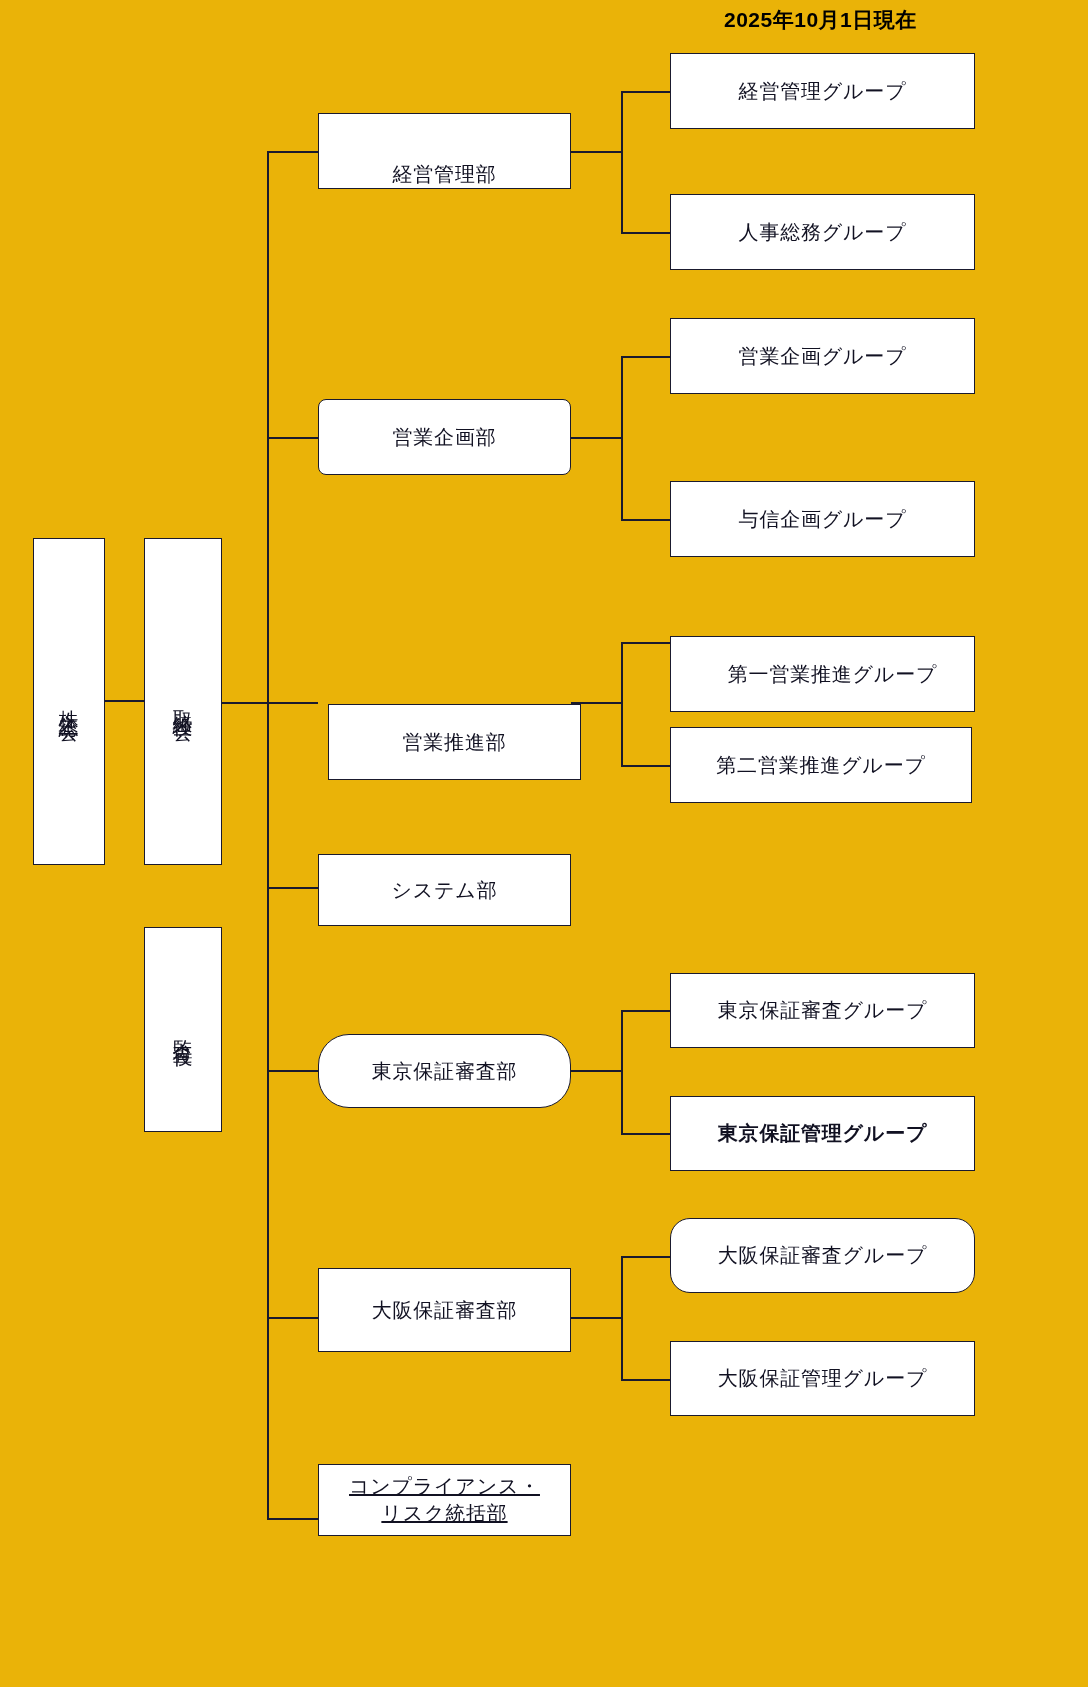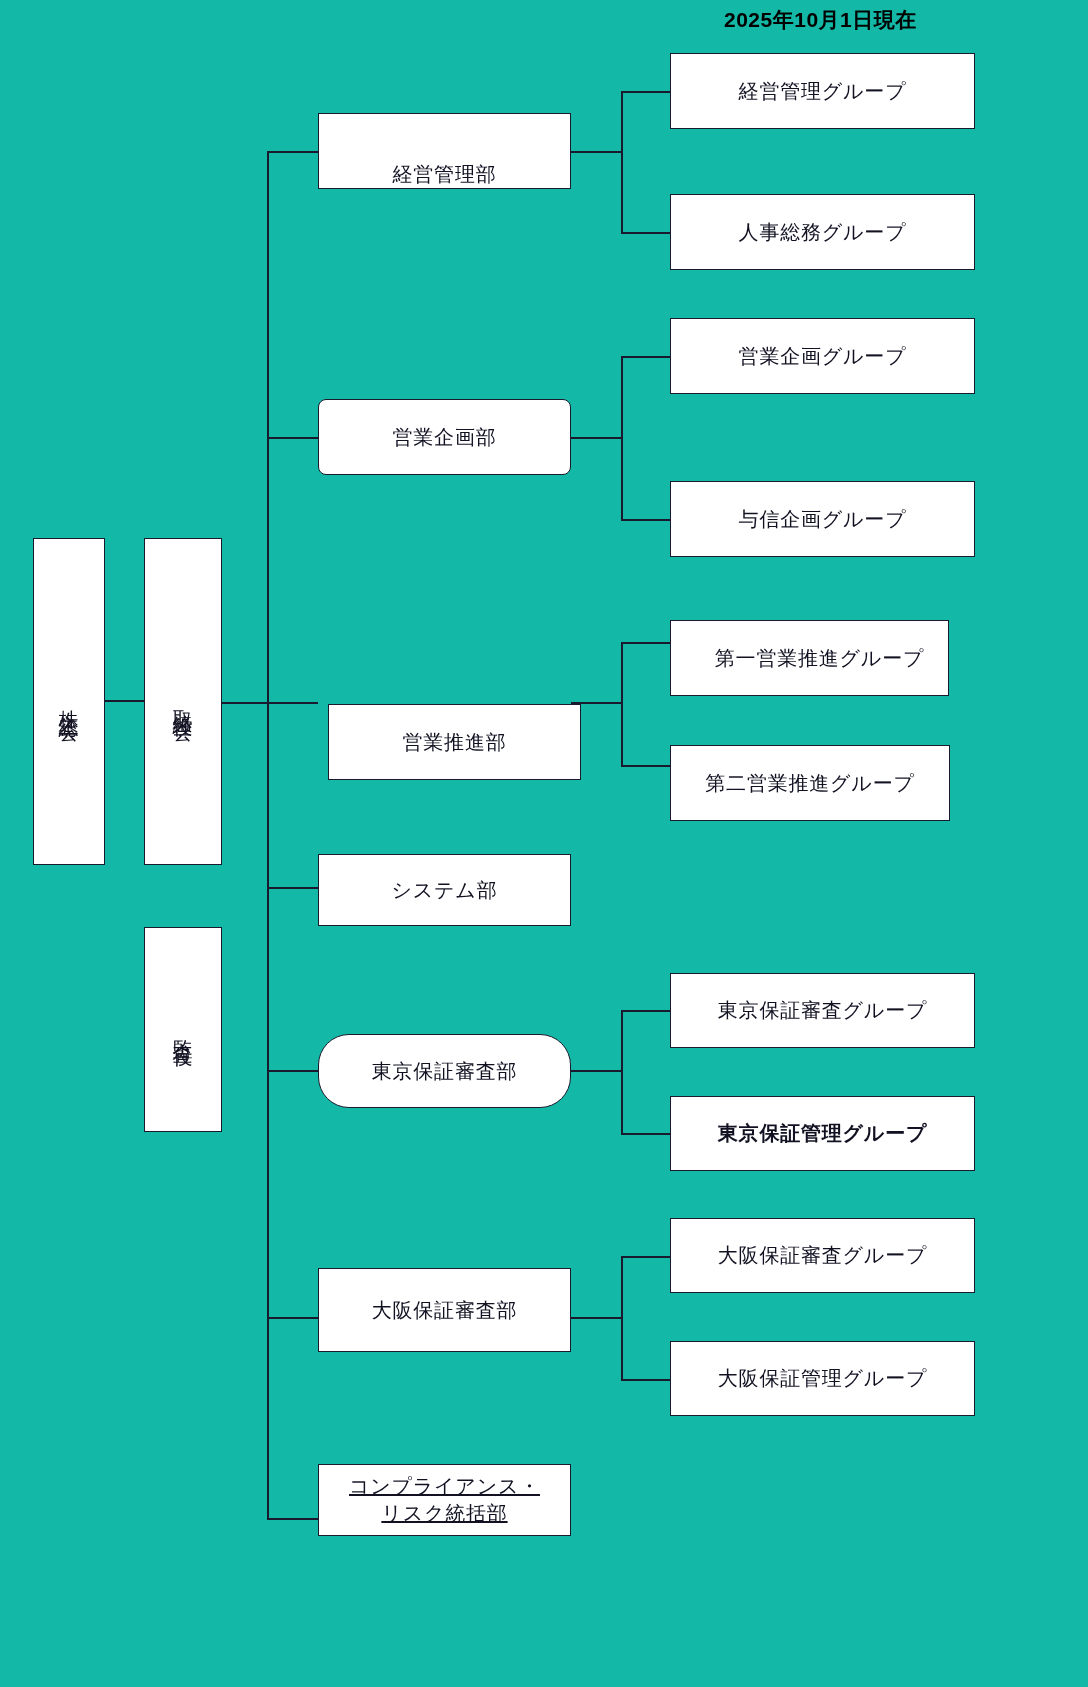--- a/index.html
+++ b/index.html
@@ -8,21 +8,21 @@
     background: #ffffff;
   }
   body {
     font-family: "Liberation Sans", "DejaVu Sans", sans-serif;
     color: #000000;
   }
   #chart-root {
     position: relative;
     width: 1088px;
     height: 1687px;
-    background: #14b8a6;
+    background: #eab308;
     overflow: hidden;
   }
   .date-header {
     position: absolute;
     font-size: 21px;
     font-weight: bold;
     letter-spacing: 0.5px;
     color: #000000;
     white-space: nowrap;
   }
@@ -111,25 +111,25 @@
     <span class="label">与信企画グループ</span>
   </div>
 
   <div class="connector h" style="left:267px; top:702px; width:51px;"></div>
   <div class="node" style="left:328px; top:664px; width:253px; height:76px;margin-top:40px;">
     <span class="label">営業推進部</span>
   </div>
   <div class="connector h" style="left:571px; top:702px; width:51px;"></div>
   <div class="connector v" style="left:621px; top:642px; height:123px;"></div>
   <div class="connector h" style="left:621px; top:642px; width:50px;"></div>
-  <div class="node" style="left:670px; top:620px; width:279px; height:76px;padding-left:20px;">
+  <div class="node" style="left:670px; top:636px; width:305px; height:76px;padding-left:20px;">
     <span class="label">第一営業推進グループ</span>
   </div>
   <div class="connector h" style="left:621px; top:765px; width:50px;"></div>
-  <div class="node" style="left:670px; top:727px; width:280px; height:76px;margin-top:18px;">
+  <div class="node" style="left:670px; top:727px; width:302px; height:76px;">
     <span class="label">第二営業推進グループ</span>
   </div>
 
   <div class="connector h" style="left:267px; top:887px; width:51px;"></div>
   <div class="node" style="left:318px; top:854px; width:253px; height:72px;">
     <span class="label">システム部</span>
   </div>
 
   <div class="connector h" style="left:267px; top:1070px; width:51px;"></div>
   <div class="node" style="left:318px; top:1034px; width:253px; height:74px;border-radius:31px;">
@@ -146,21 +146,21 @@
     <span class="label">東京保証管理グループ</span>
   </div>
 
   <div class="connector h" style="left:267px; top:1317px; width:51px;"></div>
   <div class="node" style="left:318px; top:1268px; width:253px; height:84px;">
     <span class="label">大阪保証審査部</span>
   </div>
   <div class="connector h" style="left:571px; top:1317px; width:51px;"></div>
   <div class="connector v" style="left:621px; top:1256px; height:123px;"></div>
   <div class="connector h" style="left:621px; top:1256px; width:50px;"></div>
-  <div class="node" style="left:670px; top:1218px; width:305px; height:75px;">
+  <div class="node" style="left:670px; top:1218px; width:305px; height:75px;border-radius:20px;">
     <span class="label">大阪保証審査グループ</span>
   </div>
   <div class="connector h" style="left:621px; top:1379px; width:50px;"></div>
   <div class="node" style="left:670px; top:1341px; width:305px; height:75px;">
     <span class="label">大阪保証管理グループ</span>
   </div>
 
   <div class="connector h" style="left:267px; top:1518px; width:51px;"></div>
   <div class="node" style="left:318px; top:1464px; width:253px; height:72px;text-decoration:underline;">
     <span class="label">コンプライアンス・

